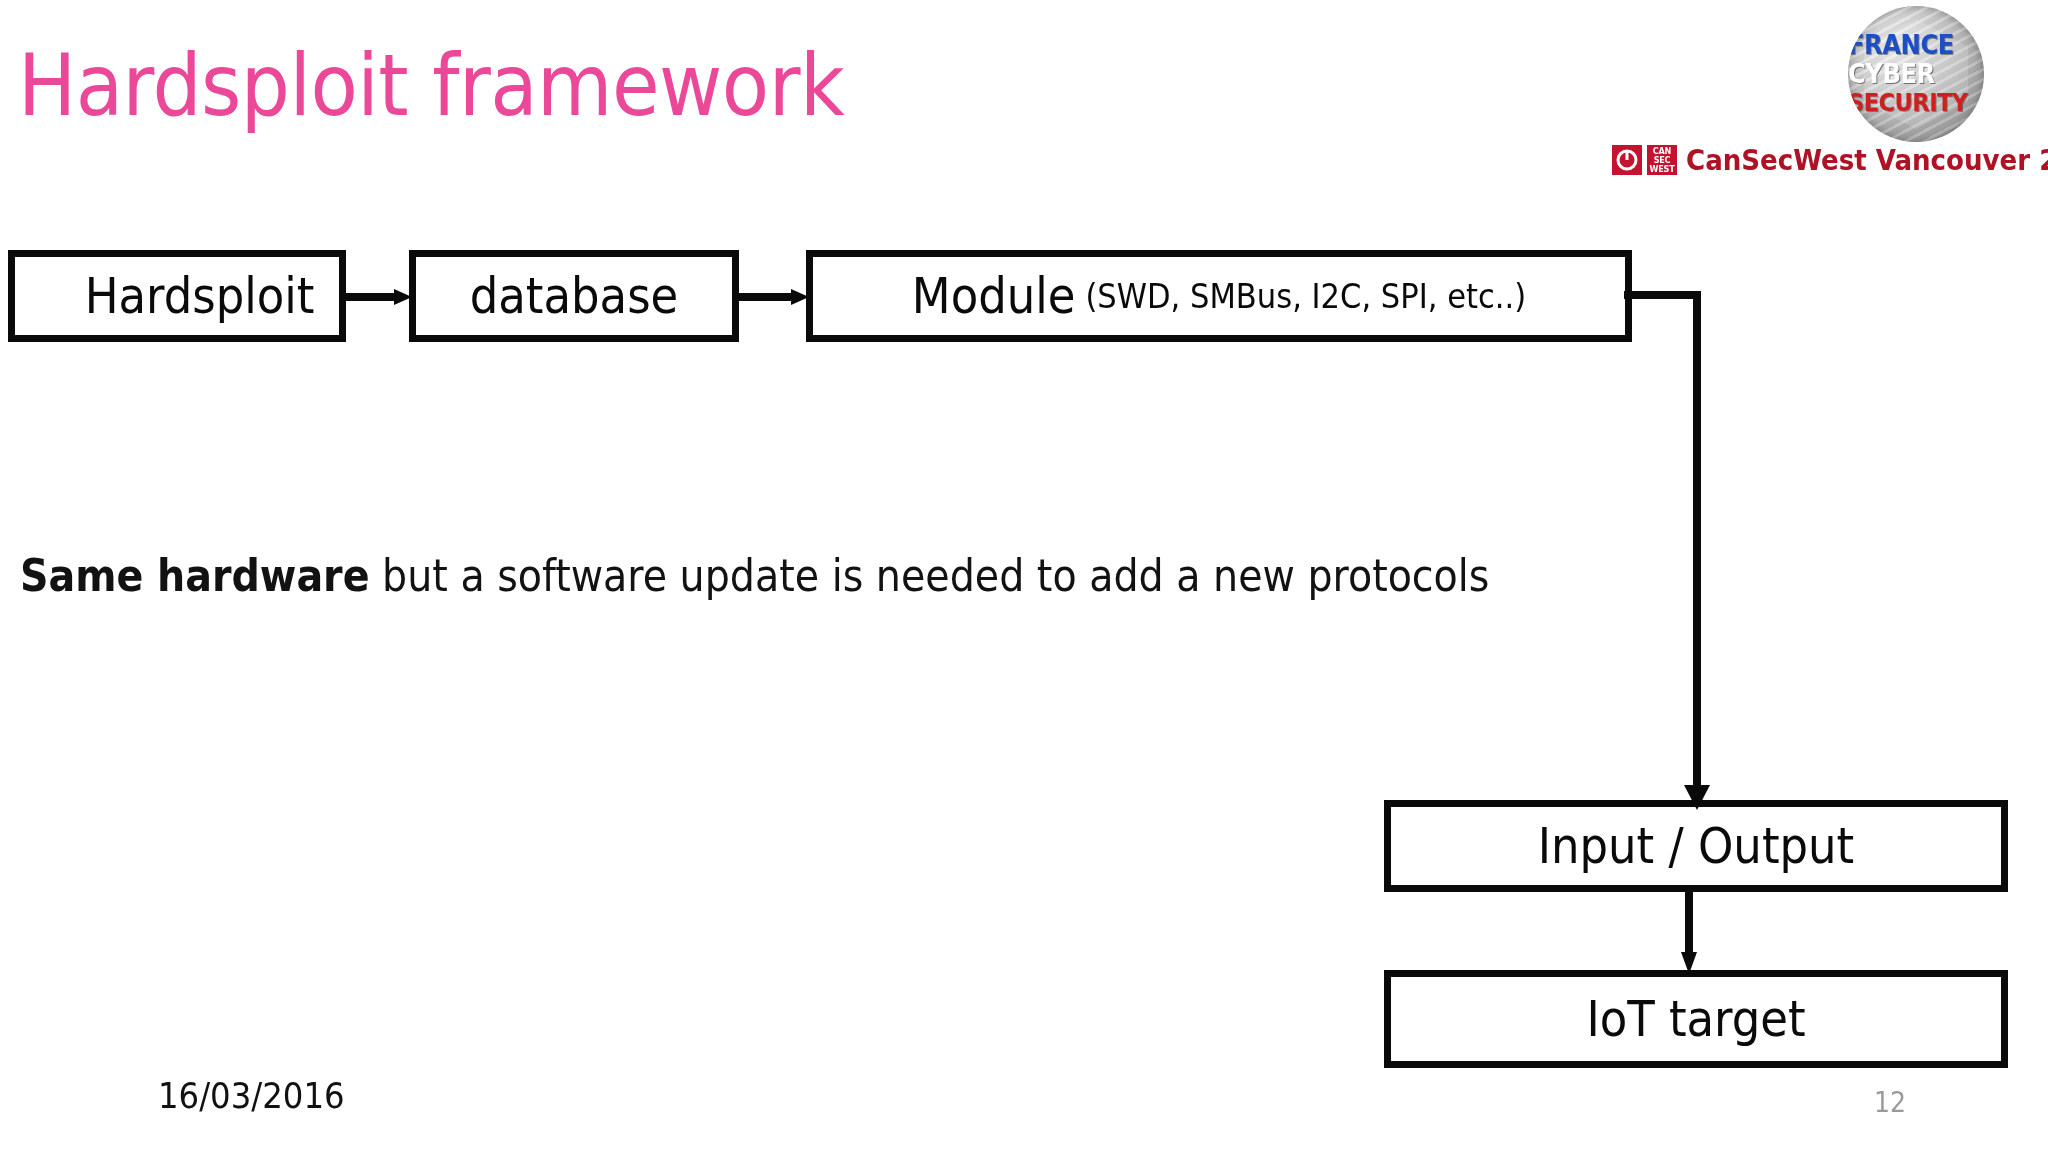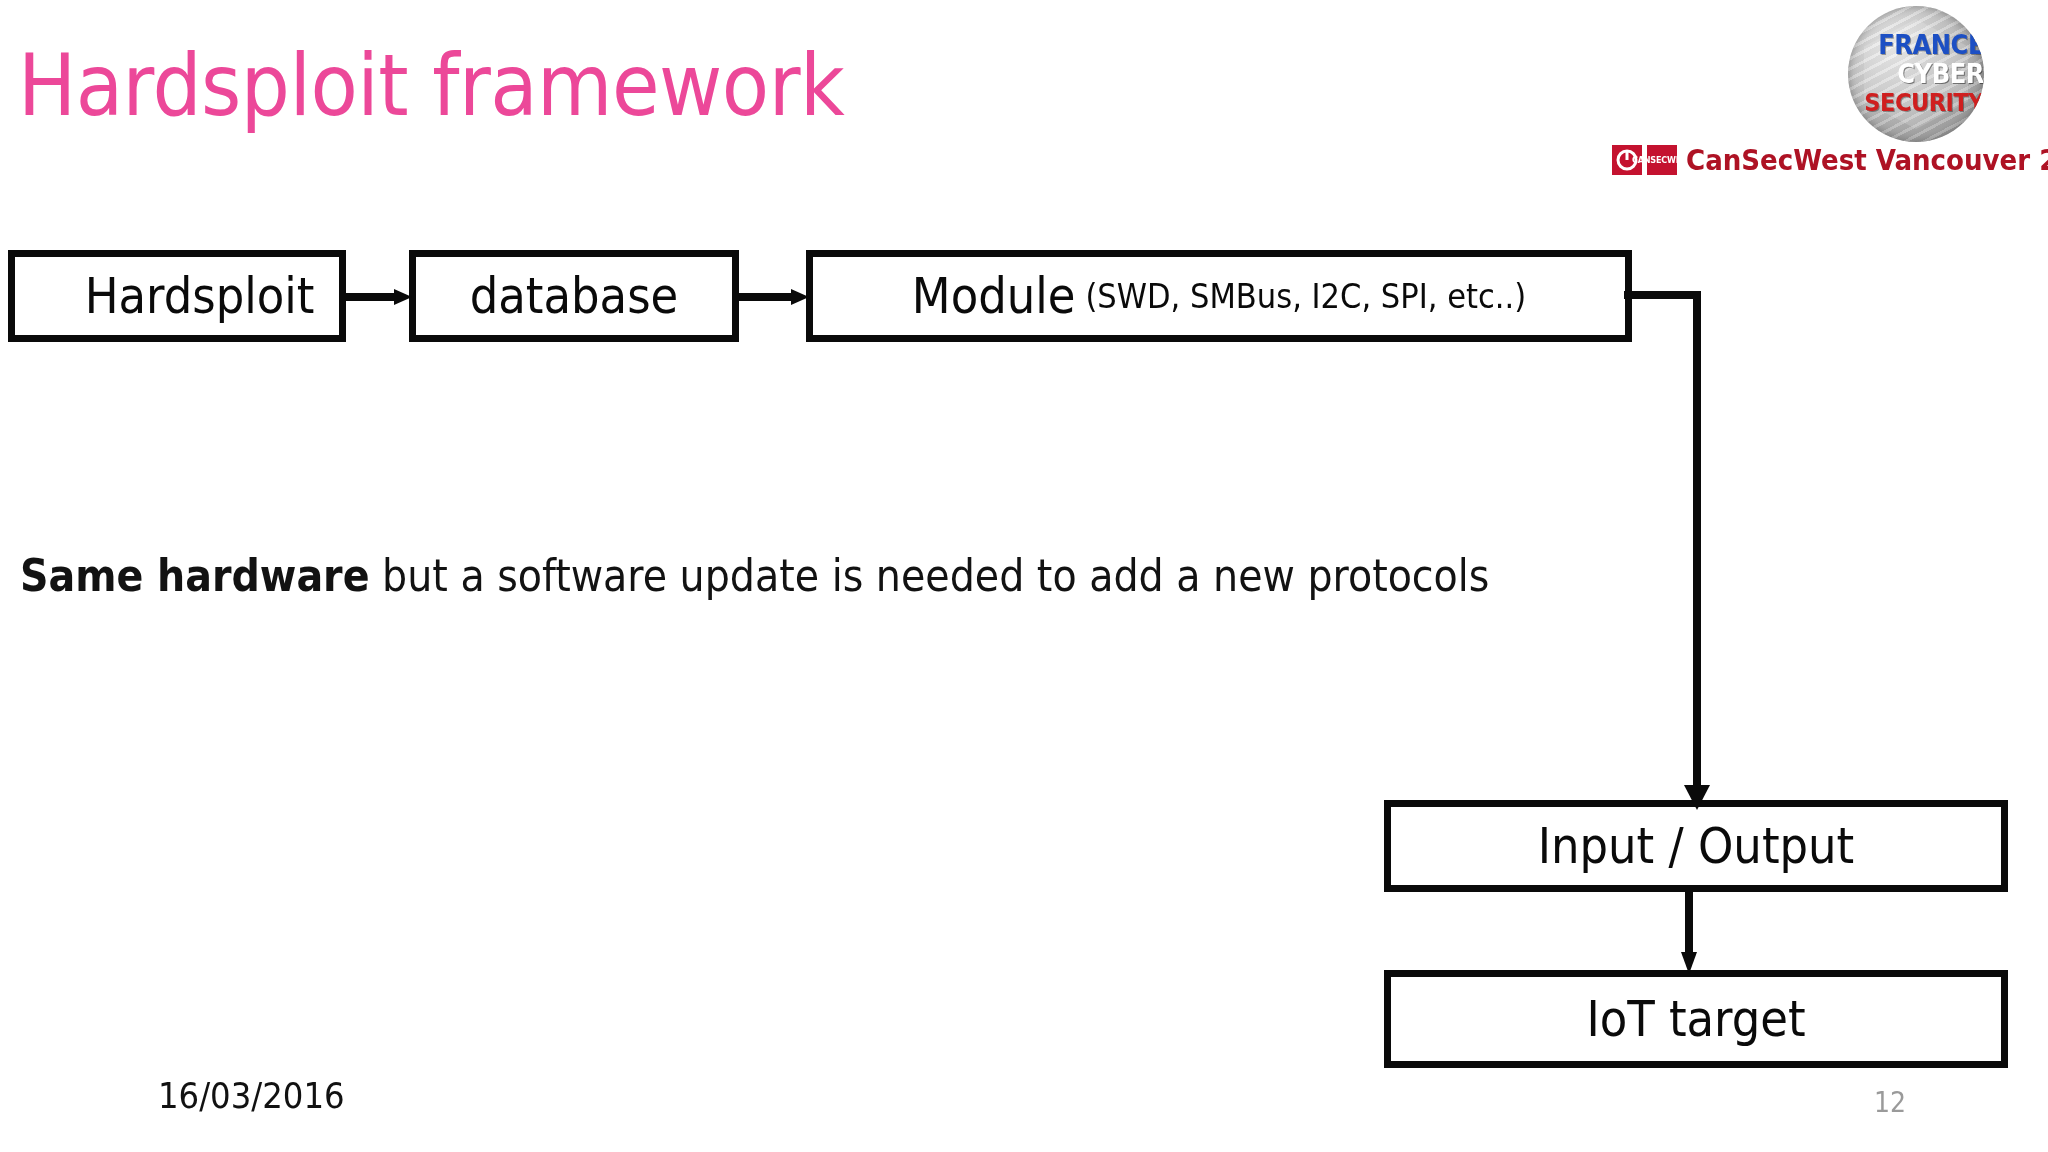--- a/index.html
+++ b/index.html
@@ -120,21 +120,21 @@
     inset: 0;
     background: repeating-linear-gradient(
       -28deg, rgba(255,255,255,.20) 0px, rgba(255,255,255,.20) 3px,
       rgba(120,120,120,.12) 3px, rgba(120,120,120,.12) 9px);
   }
   .fcs-text {
     position: absolute;
     left: 0;
     right: 0;
     top: 24px;
-    text-align: right;
+    text-align: left;
     font-family: "DejaVu Sans Condensed", "Liberation Sans", sans-serif;
     font-weight: bold;
     font-size: 27px;
     line-height: 29px;
     letter-spacing: -0.5px;
   }
   .fcs-france { color: #1c4fc4; text-shadow: 1px 1px 0 rgba(0,0,0,.35); }
   .fcs-cyber  { color: #ffffff; text-shadow: 1px 1px 0 rgba(0,0,0,.45); }
   .fcs-security { color: #cf1f1f; text-shadow: 1px 1px 0 rgba(0,0,0,.35); font-size: 25px; }
 
@@ -155,21 +155,21 @@
     align-items: center;
     justify-content: center;
     margin-right: 5px;
   }
   .csw-power svg { display: block; }
   .csw-cube {
     width: 30px;
     height: 30px;
     background: #c4122f;
     display: flex;
-    flex-direction: row;
+    flex-direction: column;
     align-items: center;
     justify-content: center;
     margin-right: 9px;
     padding: 1px 0;
     box-sizing: border-box;
   }
   .csw-cube span {
     color: #ffffff;
     font-size: 9px;
     font-weight: bold;

